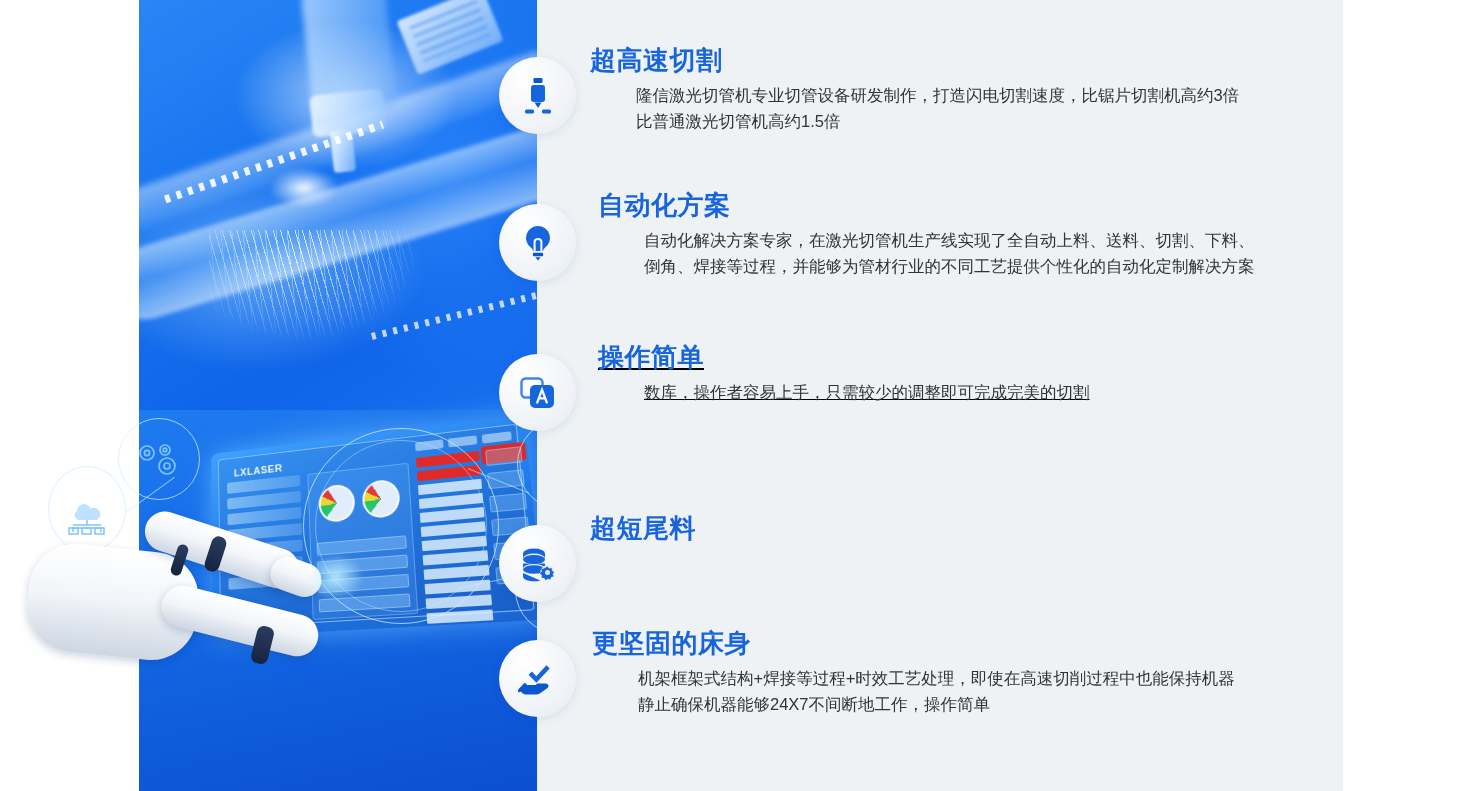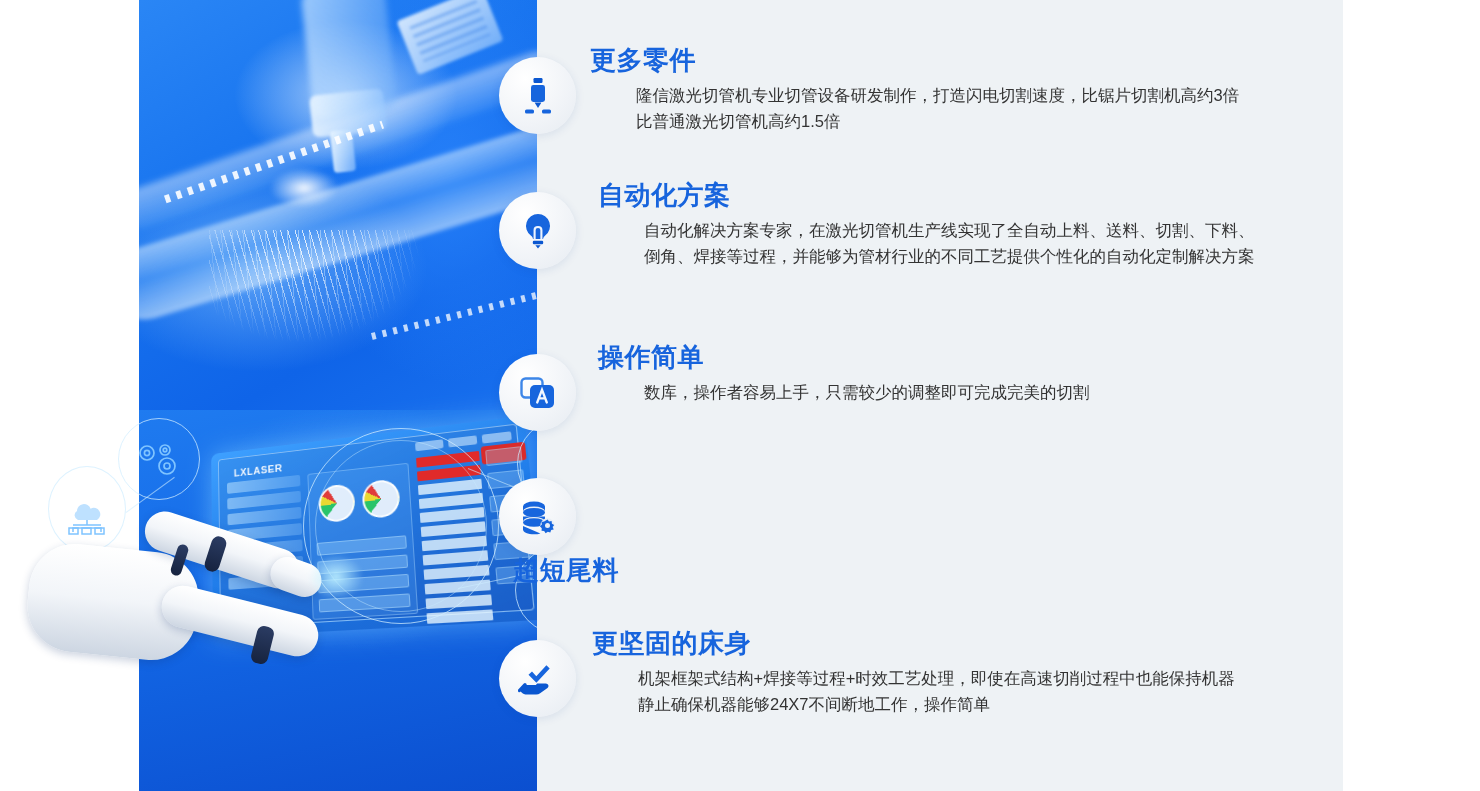--- a/index.html
+++ b/index.html
@@ -280,23 +280,23 @@
     z-index: 5;
   }
   .feature {
     position: absolute;
     left: 499px;
     width: 820px;
     display: flex;
     align-items: flex-start;
   }
   .feature.f1 { top: 45px; }
-  .feature.f2 { top: 180px; }
-  .feature.f3 { top: 342px; }
-  .feature.f4 { top: 466px; flex-direction: column; }
+  .feature.f2 { top: 192px; font-family: Liberation Mono, monospace; }
+  .feature.f3 { top: 342px; text-decoration: underline; }
+  .feature.f4 { top: 513px; }
   .feature.f5 { top: 628px; }
 
   .icon-badge {
     flex: 0 0 auto;
     width: 77px; height: 77px;
     border-radius: 50%;
     background: radial-gradient(circle at 34% 28%, #ffffff 0%, #f0f3f7 62%, #e6ebf1 100%);
     box-shadow: 0 2px 10px rgba(20,60,140,.10);
     display: flex; align-items: center; justify-content: center;
     margin-top: 12px;
@@ -453,21 +453,21 @@
       <div class="icon-badge">
         <svg width="34" height="38" viewBox="0 0 34 38">
           <rect x="12.5" y="1" width="9" height="5" rx="1.2" fill="#0b57d0"></rect>
           <rect x="10" y="8" width="14" height="17" rx="2.4" fill="#1765dd"></rect>
           <path d="M13.6 25.6h6.8L17 31z" fill="#0b57d0"></path>
           <rect x="4" y="32.5" width="9" height="4" rx="1.6" fill="#1765dd"></rect>
           <rect x="21" y="32.5" width="9" height="4" rx="1.6" fill="#1765dd"></rect>
         </svg>
       </div>
       <div class="feature-text">
-        <div class="feature-title">更多零件</div>
+        <div class="feature-title">超高速切割</div>
         <div class="feature-desc">
           <span class="line">隆信激光切管机专业切管设备研发制作，打造闪电切割速度，比锯片切割机高约3倍</span>
           <span class="line">比普通激光切管机高约1.5倍</span>
         </div>
       </div>
     </div>
 
     <div class="feature f2">
       <div class="icon-badge">
         <svg width="34" height="38" viewBox="0 0 34 38">

